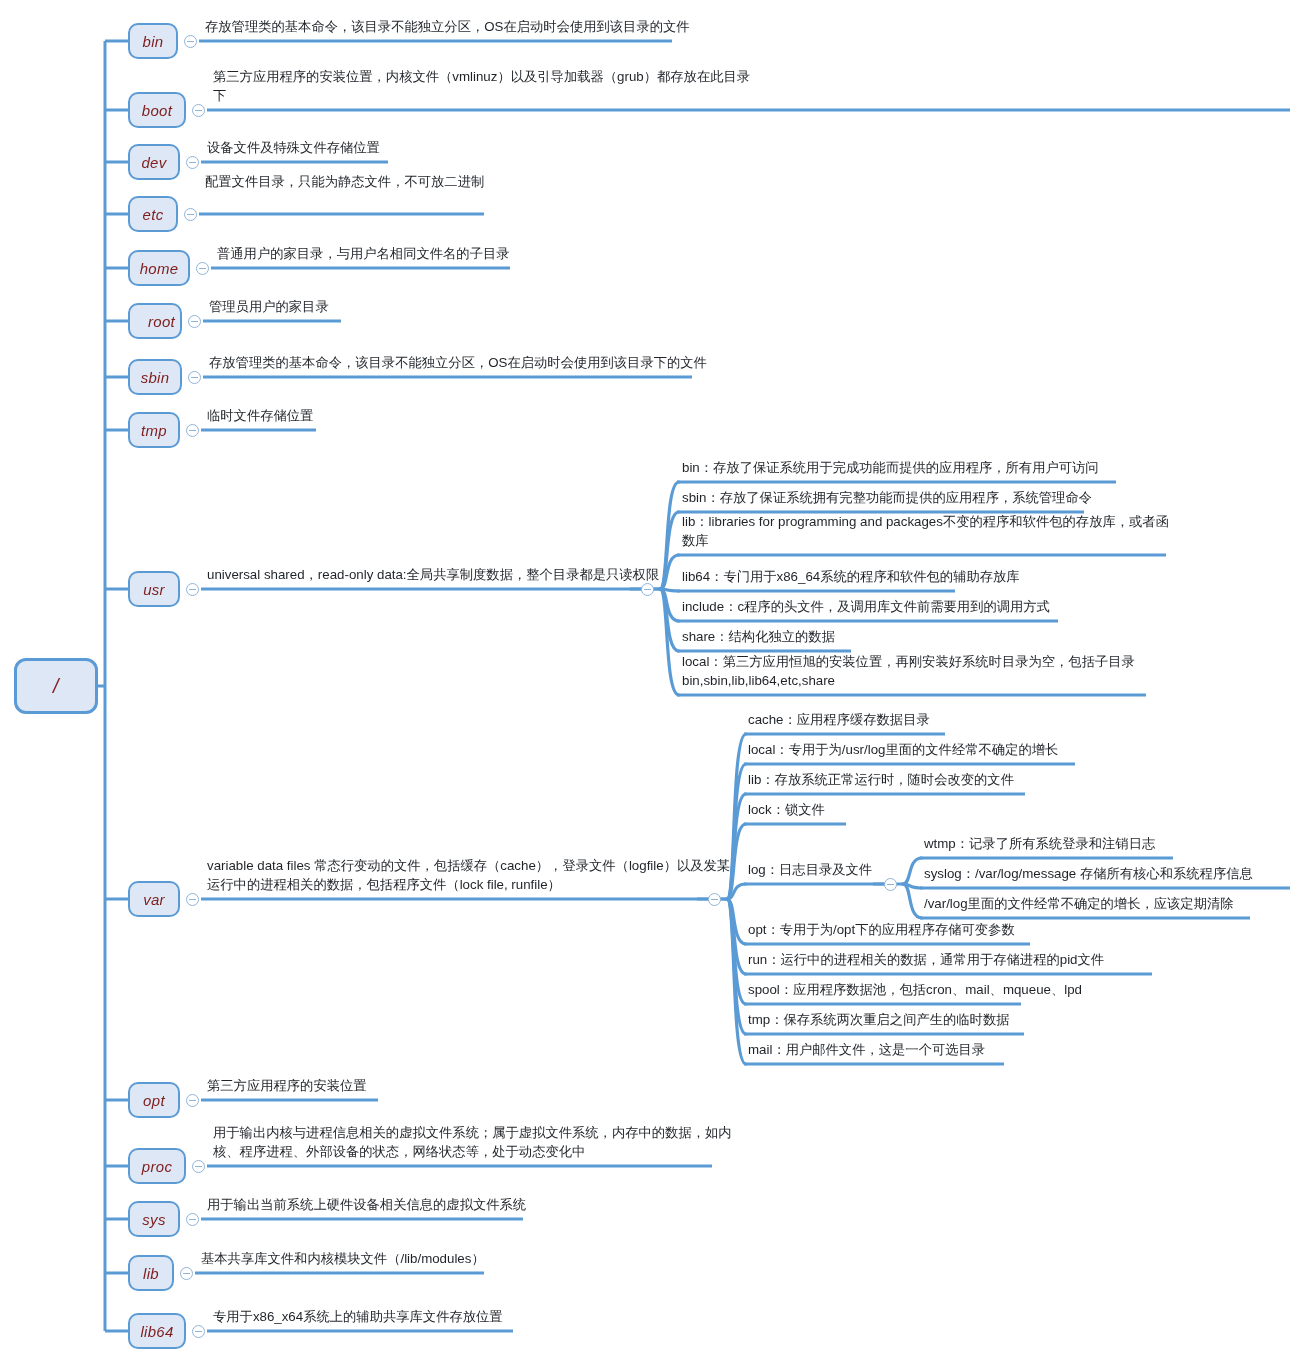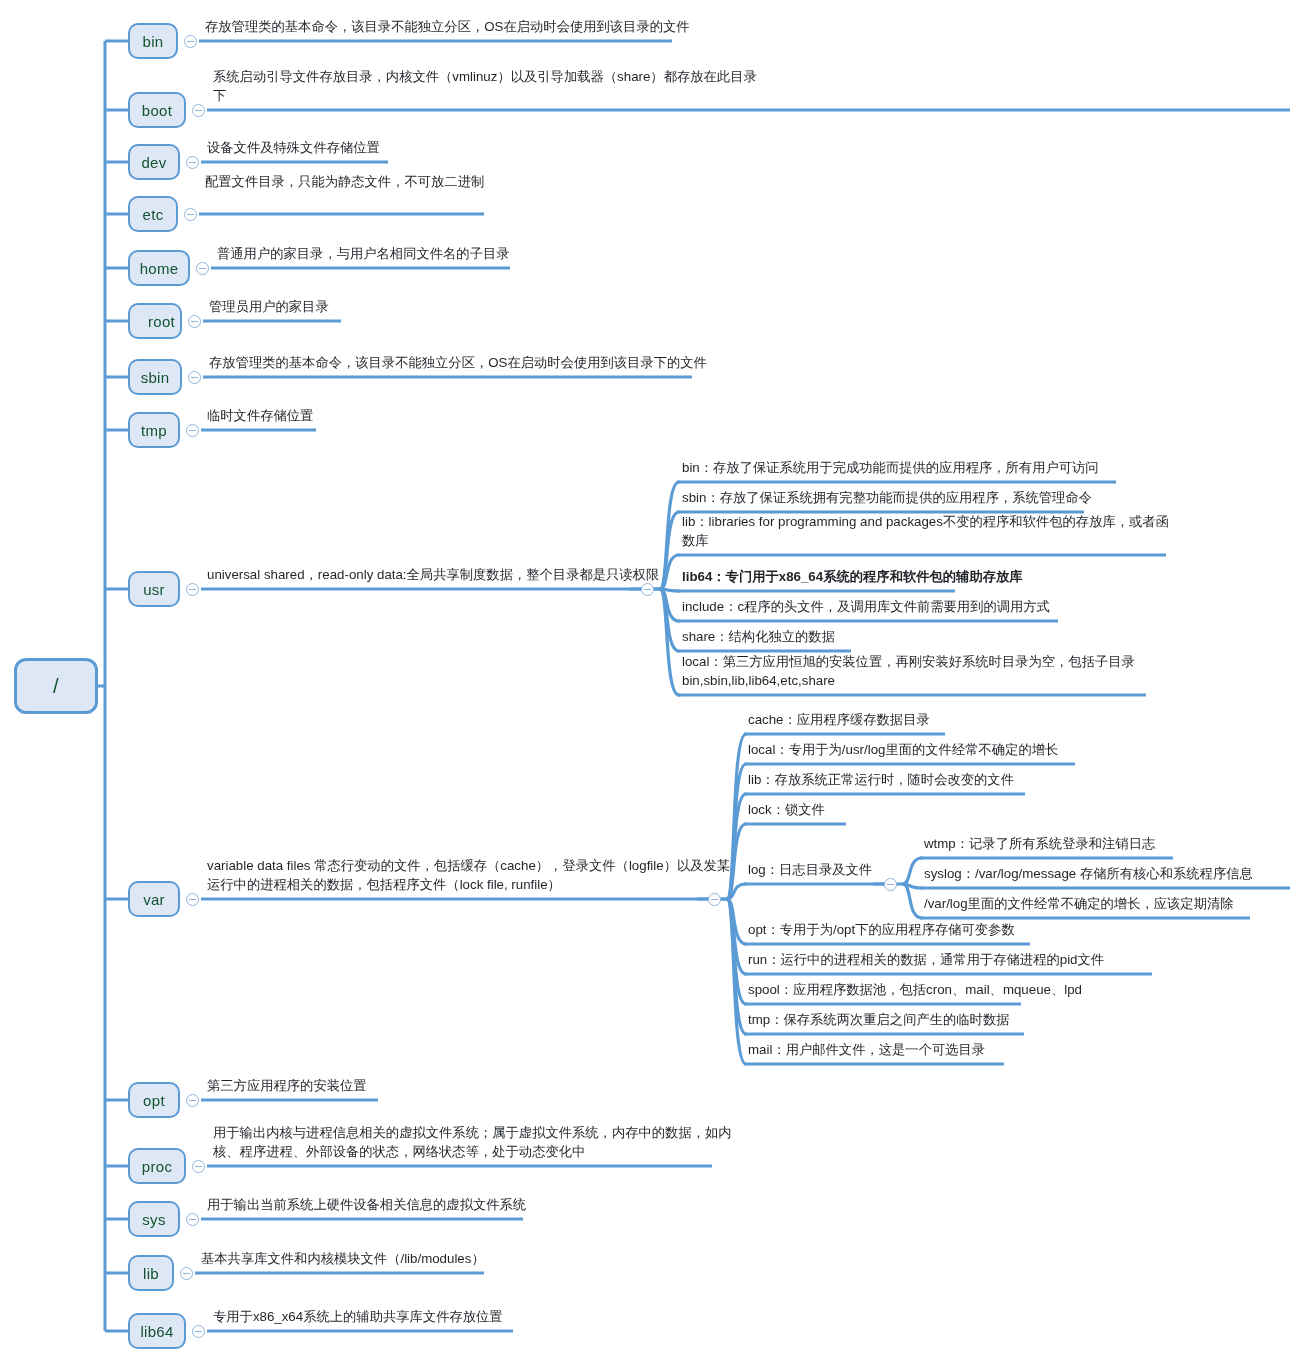--- a/index.html
+++ b/index.html
@@ -3,21 +3,21 @@
 <meta charset="utf-8">
 <style>
   html,body{margin:0;padding:0;background:#ffffff;}
   body{width:1290px;height:1363px;position:relative;overflow:hidden;
        font-family:"Liberation Sans","DejaVu Sans",sans-serif;}
   #canvas{position:absolute;left:0;top:0;width:1290px;height:1363px;}
   svg.wires{position:absolute;left:0;top:0;width:1290px;height:1363px;pointer-events:none;}
 
   .node{position:absolute;box-sizing:border-box;background:#dee7f5;border:2.5px solid #5b9bd5;
         border-radius:10px;display:flex;align-items:center;justify-content:center;
-        color:#14532d;font-size:15px;letter-spacing:.3px;}
+        color:#7f1d1d;font-size:15px;letter-spacing:.3px;font-style:italic;}
   .node.root{font-size:20px;border-width:3px;border-radius:12px;}
 
   .toggle{position:absolute;width:13px;height:13px;border:1.2px solid #8fb4dc;border-radius:50%;
           background:#ffffff;box-sizing:border-box;}
   .toggle::before{content:"";position:absolute;left:2px;top:5px;width:7px;height:1.2px;background:#8fb4dc;}
 
   .label{position:absolute;color:#1f2328;font-size:13.3px;line-height:19px;
          white-space:pre-wrap;letter-spacing:0px;}
   .lbl-sub{font-size:13.3px;}
 </style>
@@ -101,21 +101,21 @@
       <line x1="920" y1="888" x2="1290" y2="888" stroke="#5b9bd5" stroke-width="3.2" stroke-linecap="butt"></line>
       <path d="M 903 884 C 912 884, 907 918, 922 918" fill="none" stroke="#5b9bd5" stroke-width="3.2" stroke-linecap="round" stroke-linejoin="round"></path>
       <line x1="920" y1="918" x2="1250" y2="918" stroke="#5b9bd5" stroke-width="3.2" stroke-linecap="butt"></line>
     </svg>
   <div id="nodes">
       <div class="node" style="left: 128px; top: 23px; width: 50px; height: 36px;">bin</div>
       <div class="toggle" style="left: 184px; top: 34.5px;"></div>
       <div class="label" style="left: 205px; top: 17px; max-width: 1000px;">存放管理类的基本命令，该目录不能独立分区，OS在启动时会使用到该目录的文件</div>
       <div class="node" style="left: 128px; top: 92px; width: 58px; height: 36px; text-align: center;">boot</div>
       <div class="toggle" style="left: 192px; top: 103.5px;"></div>
-      <div class="label" style="left: 213px; top: 67px; max-width: 1000px;">系统启动引导文件存放目录，内核文件（vmlinuz）以及引导加载器（share）都存放在此目录
+      <div class="label" style="left: 213px; top: 67px; max-width: 1000px;">第三方应用程序的安装位置，内核文件（vmlinuz）以及引导加载器（grub）都存放在此目录
 下</div>
       <div class="node" style="left: 128px; top: 144px; width: 52px; height: 36px;">dev</div>
       <div class="toggle" style="left: 186px; top: 155.5px;"></div>
       <div class="label" style="left: 207px; top: 138px; max-width: 1000px;">设备文件及特殊文件存储位置</div>
       <div class="node" style="left: 128px; top: 196px; width: 50px; height: 36px;">etc</div>
       <div class="toggle" style="left: 184px; top: 207.5px;"></div>
       <div class="label" style="left: 205px; top: 172px; max-width: 1000px;">配置文件目录，只能为静态文件，不可放二进制</div>
       <div class="node" style="left: 128px; top: 250px; width: 62px; height: 36px;">home</div>
       <div class="toggle" style="left: 196px; top: 261.5px;"></div>
       <div class="label" style="left: 217px; top: 244px; max-width: 1000px;">普通用户的家目录，与用户名相同文件名的子目录</div>
@@ -149,21 +149,21 @@
       <div class="toggle" style="left: 180px; top: 1266.5px;"></div>
       <div class="label" style="left: 201px; top: 1249px; max-width: 1000px;">基本共享库文件和内核模块文件（/lib/modules）</div>
       <div class="node" style="left: 128px; top: 1313px; width: 58px; height: 36px;">lib64</div>
       <div class="toggle" style="left: 192px; top: 1324.5px;"></div>
       <div class="label" style="left: 213px; top: 1307px; max-width: 1000px;">专用于x86_x64系统上的辅助共享库文件存放位置</div>
       <div class="toggle" style="left: 641px; top: 582.5px;"></div>
       <div class="label lbl-sub" style="left: 682px; top: 458px; max-width: 600px;">bin：存放了保证系统用于完成功能而提供的应用程序，所有用户可访问</div>
       <div class="label lbl-sub" style="left: 682px; top: 488px; max-width: 600px;">sbin：存放了保证系统拥有完整功能而提供的应用程序，系统管理命令</div>
       <div class="label lbl-sub" style="left: 682px; top: 512px; max-width: 600px;">lib：libraries for programming and packages不变的程序和软件包的存放库，或者函
 数库</div>
-      <div class="label lbl-sub" style="left: 682px; top: 567px; max-width: 600px; font-weight: bold;">lib64：专门用于x86_64系统的程序和软件包的辅助存放库</div>
+      <div class="label lbl-sub" style="left: 682px; top: 567px; max-width: 600px;">lib64：专门用于x86_64系统的程序和软件包的辅助存放库</div>
       <div class="label lbl-sub" style="left: 682px; top: 597px; max-width: 600px;">include：c程序的头文件，及调用库文件前需要用到的调用方式</div>
       <div class="label lbl-sub" style="left: 682px; top: 627px; max-width: 600px;">share：结构化独立的数据</div>
       <div class="label lbl-sub" style="left: 682px; top: 652px; max-width: 600px;">local：第三方应用恒旭的安装位置，再刚安装好系统时目录为空，包括子目录
 bin,sbin,lib,lib64,etc,share</div>
       <div class="toggle" style="left: 708px; top: 892.5px;"></div>
       <div class="label lbl-sub" style="left: 748px; top: 710px; max-width: 600px;">cache：应用程序缓存数据目录</div>
       <div class="label lbl-sub" style="left: 748px; top: 740px; max-width: 600px;">local：专用于为/usr/log里面的文件经常不确定的增长</div>
       <div class="label lbl-sub" style="left: 748px; top: 770px; max-width: 600px;">lib：存放系统正常运行时，随时会改变的文件</div>
       <div class="label lbl-sub" style="left: 748px; top: 800px; max-width: 600px;">lock：锁文件</div>
       <div class="label lbl-sub" style="left: 748px; top: 860px; max-width: 600px;">log：日志目录及文件</div>

